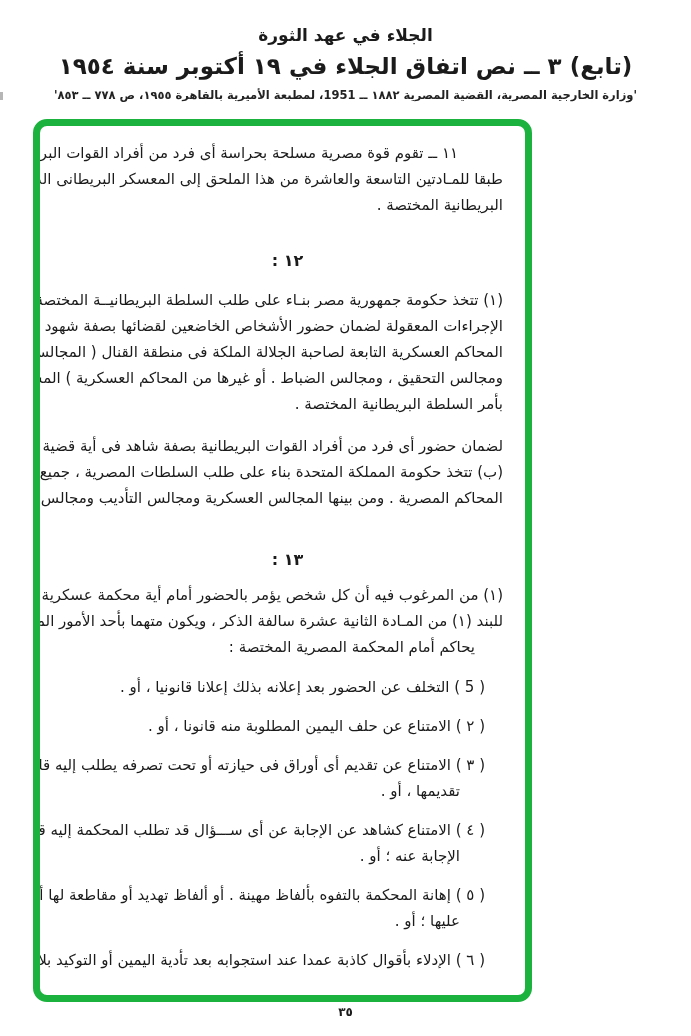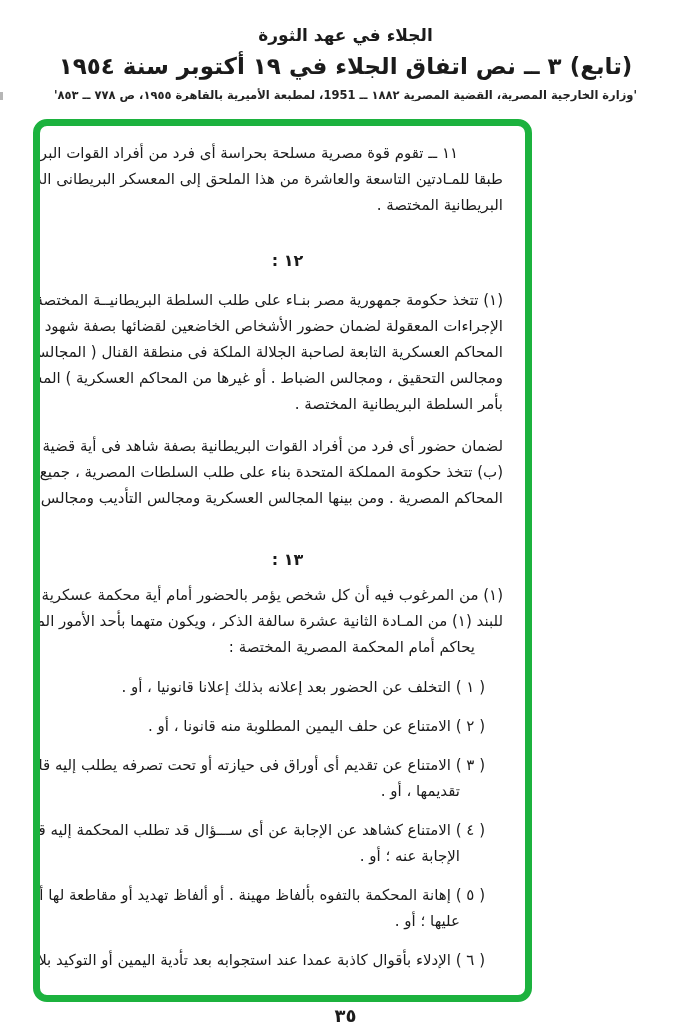--- a/index.html
+++ b/index.html
@@ -90,21 +90,21 @@
   .item + .item { margin-top: 13px; }
   .item .tline:not(:first-child) { padding-right: 25px; text-align: right; }
 
   
   .page-num {
     position: absolute;
     top: 1005px;
     left: 0; right: 0;
     text-align: center;
     font-weight: bold;
-    font-size: 18px;
+    font-size: 12px;
   }
 </style>
 </head>
 <body>
 
 <div class="page-header">
   <div class="h-title">الجلاء في عهد الثورة</div>
   <div class="h-sub">(تابع) ٣ ــ نص اتفاق الجلاء في ١٩ أكتوبر سنة ١٩٥٤</div>
   <div class="h-src">'وزارة الخارجية المصرية، القضية المصرية ١٨٨٢ ــ 1951، لمطبعة الأميرية بالقاهرة ١٩٥٥، ص ٧٧٨ ــ ٨٥٣'</div>
 </div>
@@ -138,21 +138,21 @@
   <div class="sec-head sh13">١٣ :</div>
 
   <div class="lines para-13a">
       <div class="tline">(١) من المرغوب فيه أن كل شخص يؤمر بالحضور أمام أية محكمة عسكرية بريطانية طبقا</div>
       <div class="tline">للبند (١) من المـادة الثانية عشرة سالفة الذكر ، ويكون متهما بأحد الأمور المبينة بعد ،</div>
       <div class="tline">يحاكم أمام المحكمة المصرية المختصة :</div>
     </div>
 
   <div class="clauses">
     <div class="lines item">
-        <div class="tline">( ١ ) التخلف عن الحضور بعد إعلانه بذلك إعلانا قانونيا ، أو .</div>
+        <div class="tline">( 5 ) التخلف عن الحضور بعد إعلانه بذلك إعلانا قانونيا ، أو .</div>
       </div>
     <div class="lines item">
         <div class="tline">( ٢ ) الامتناع عن حلف اليمين المطلوبة منه قانونا ، أو .</div>
       </div>
     <div class="lines item">
         <div class="tline">( ٣ ) الامتناع عن تقديم أى أوراق فى حيازته أو تحت تصرفه يطلب إليه قانونا</div>
         <div class="tline">تقديمها ، أو .</div>
       </div>
     <div class="lines item">
         <div class="tline">( ٤ ) الامتناع كشاهد عن الإجابة عن أى ســـؤال قد تطلب المحكمة إليه قانونا</div>

